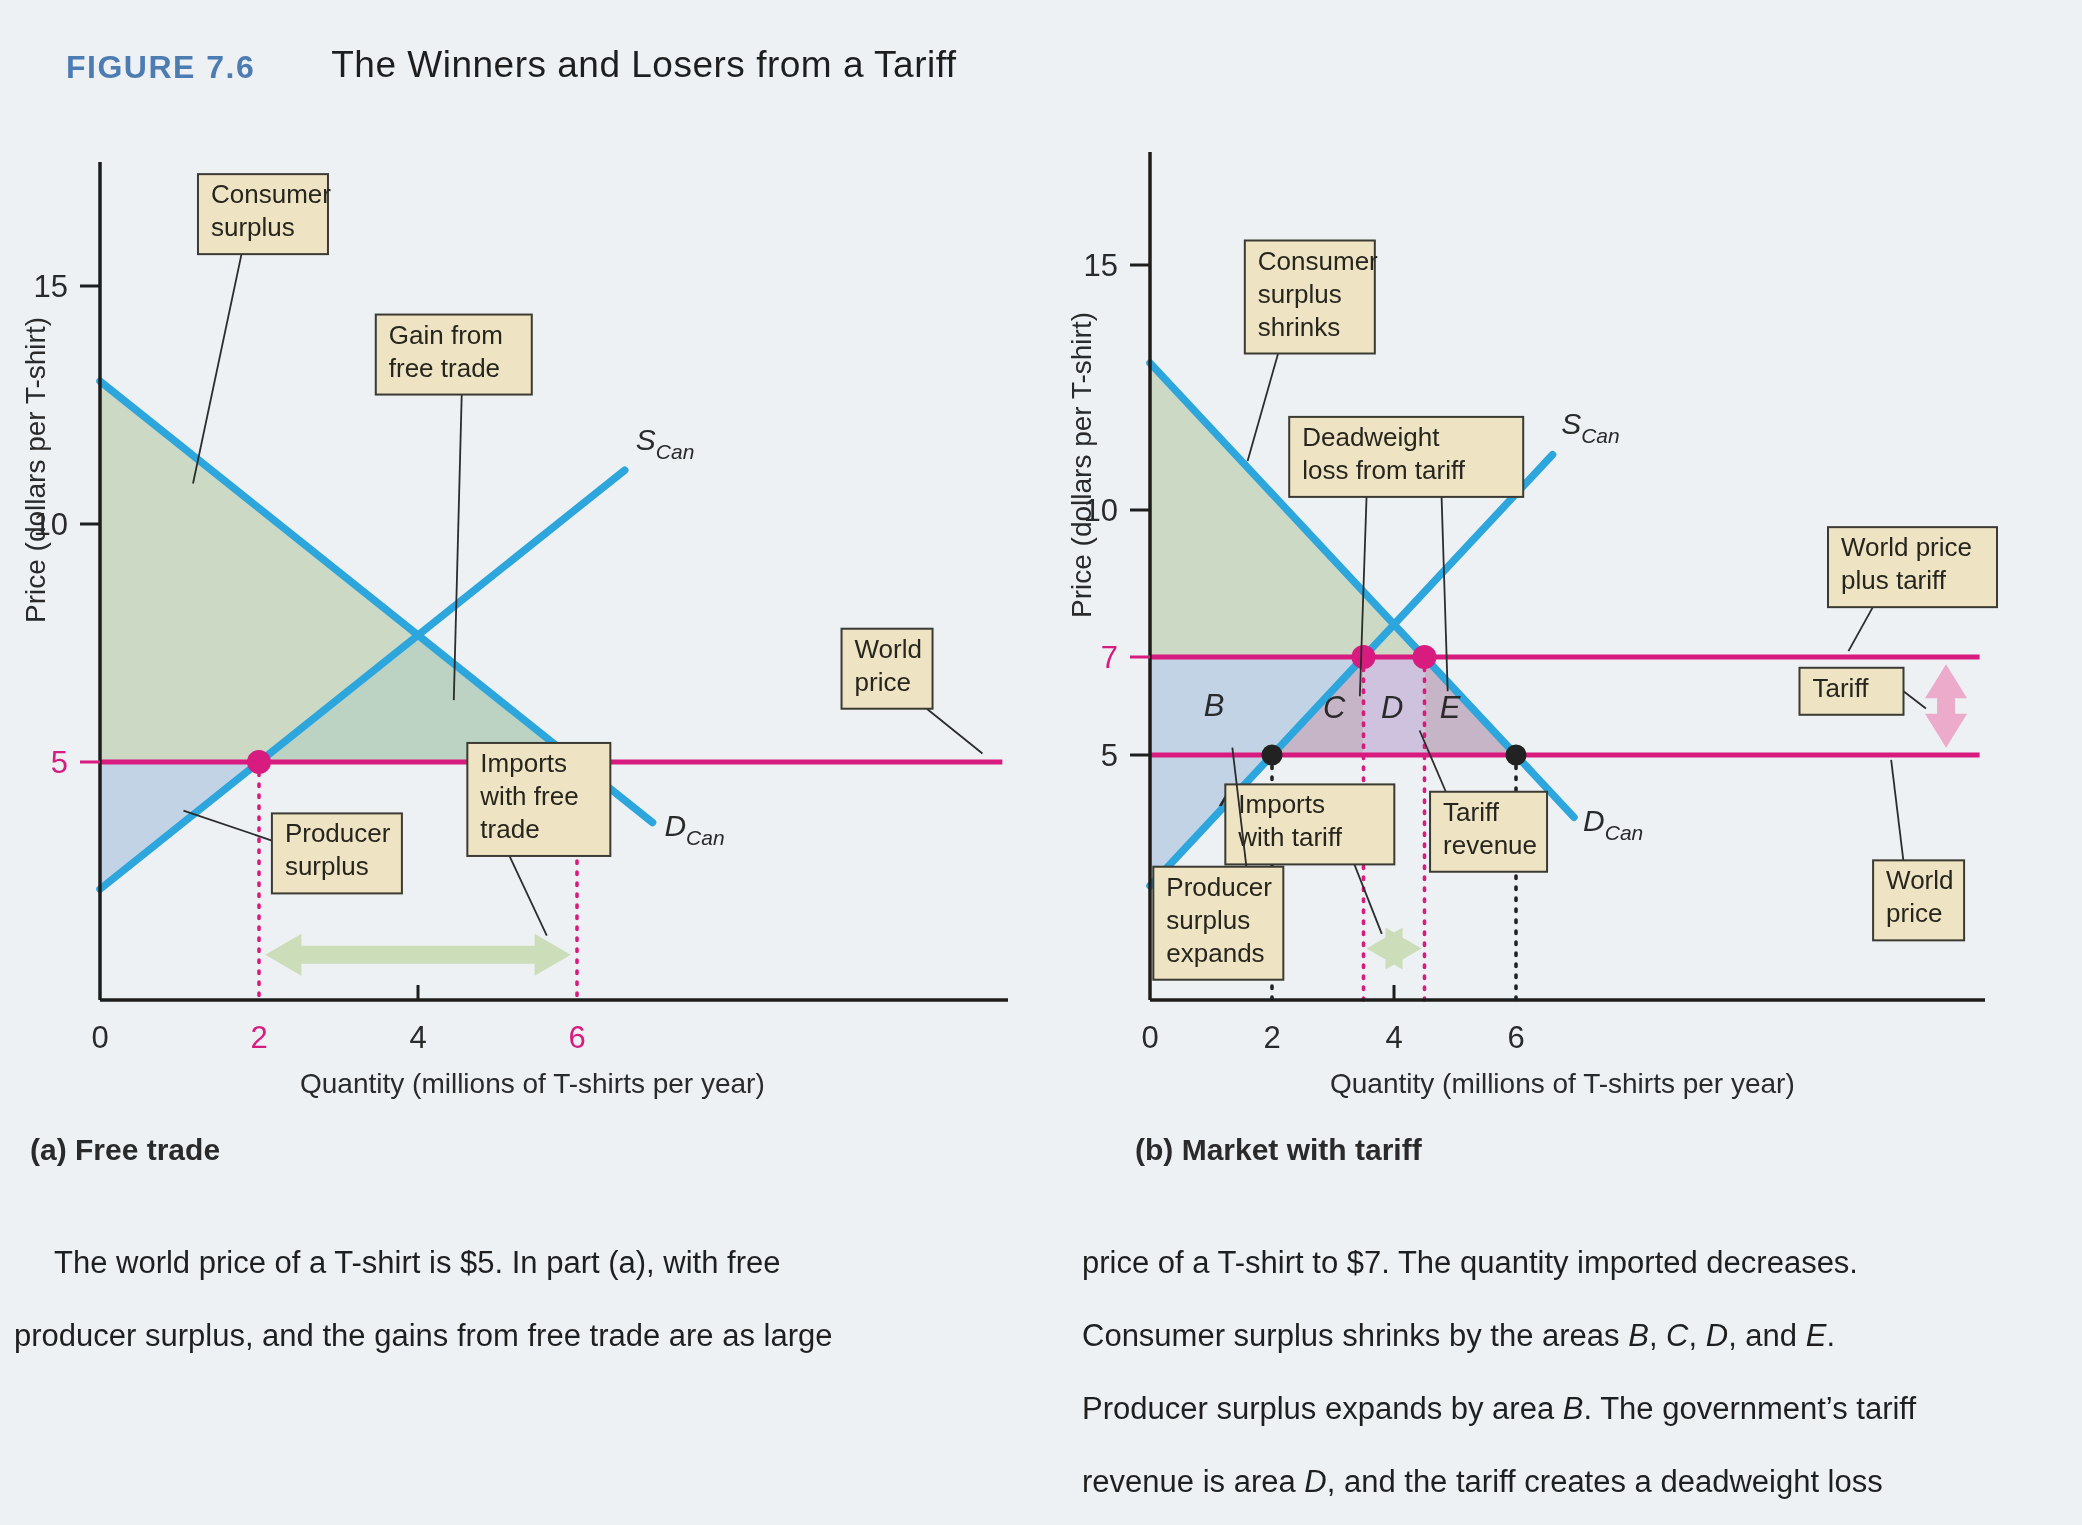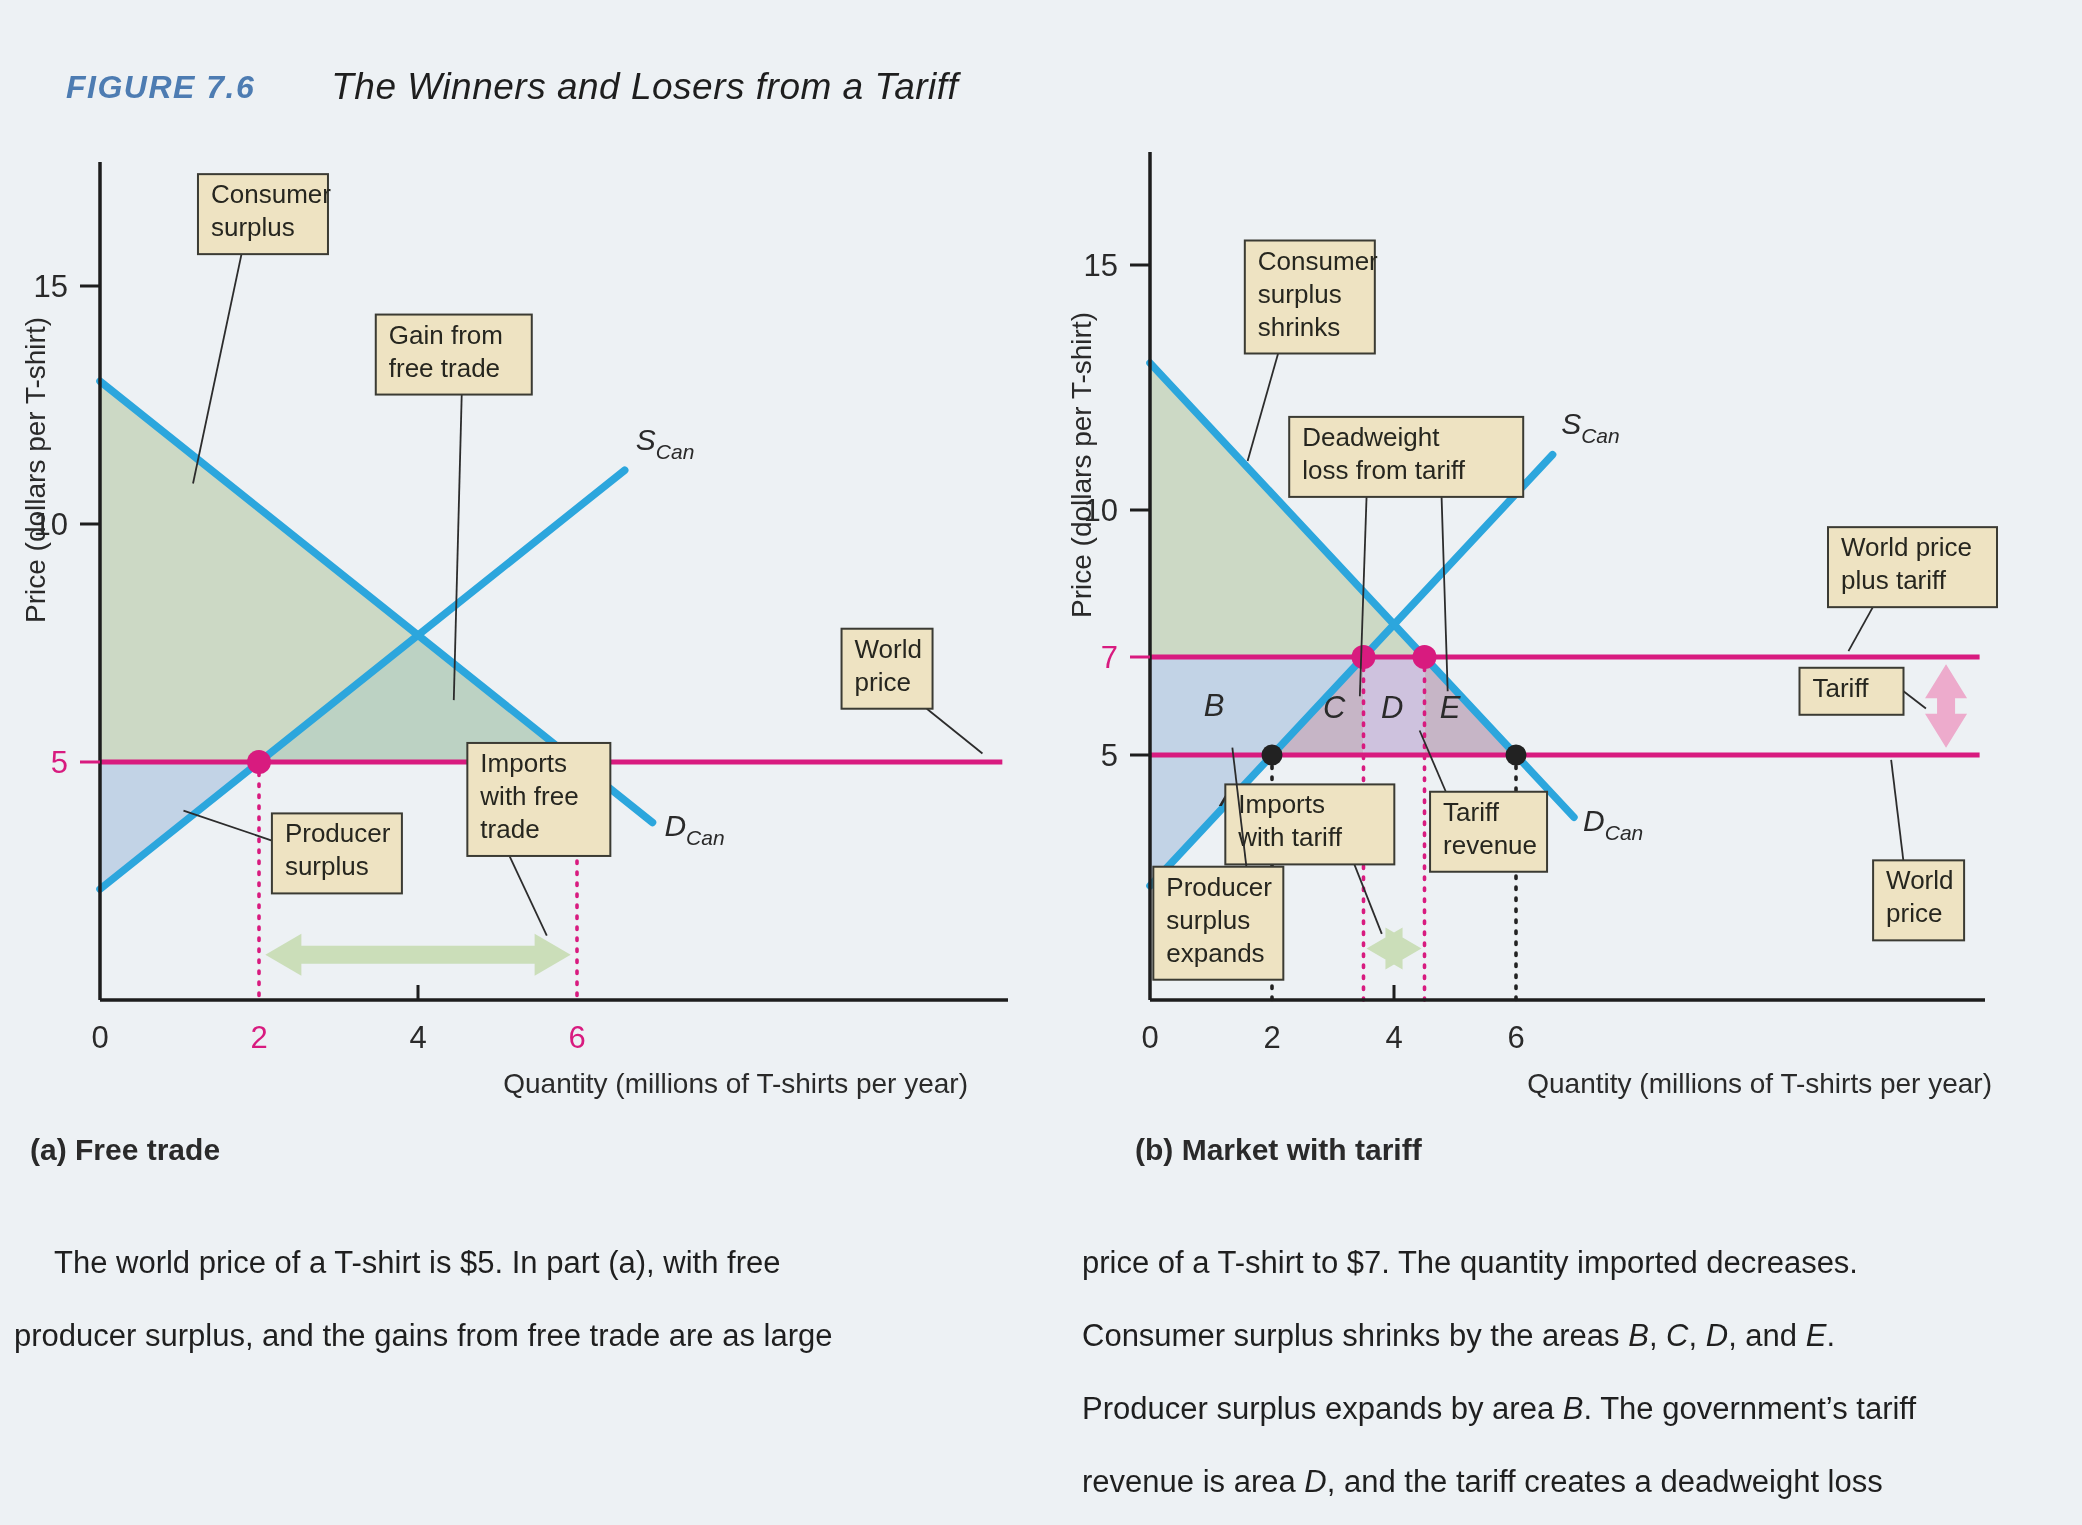--- a/index.html
+++ b/index.html
@@ -1,25 +1,25 @@
 <!DOCTYPE html>
 <html><head>
 <meta charset="utf-8">
 <style>
   html,body{margin:0;padding:0;background:#e9edf0;}
   .page{position:relative;width:2082px;height:1525px;background:#edf1f4;overflow:hidden;
         font-family:"Liberation Sans", sans-serif;color:#222;}
-  .hdr{position:absolute;left:66px;top:66px;width:1400px;display:flex;align-items:center;font-style:italic;}
+  .hdr{position:absolute;left:66px;top:44px;width:1400px;display:flex;align-items:flex-end;}
   .fig-label{color:#4d7cb2;font-weight:bold;font-size:32px;letter-spacing:1.5px;}
   .fig-title{color:#1e1e1e;font-size:37px;margin-left:76px;letter-spacing:0.5px;}
   svg.canvas{position:absolute;left:0;top:0;}
   .chart-sub{position:absolute;font-size:30px;font-weight:bold;color:#2a2a2a;}
   .sub-a{left:30px;top:1133px;}
   .sub-b{left:1135px;top:1133px;}
-  .xlab{position:absolute;font-size:28px;color:#2a2a2a;text-align:right;top:1068px;}
+  .xlab{position:absolute;font-size:28px;color:#2a2a2a;text-align:left;top:1068px;}
   .xlab-a{left:300px;width:668px;}
   .xlab-b{left:1330px;width:662px;}
   .vlab{position:absolute;writing-mode:vertical-rl;transform:rotate(180deg);
         font-size:28px;color:#2a2a2a;height:640px;text-align:center;}
   .vlab-a{left:20px;top:150px;}
   .vlab-b{left:1066px;top:145px;}
   .cap{position:absolute;top:1226px;font-size:31px;color:#1f1f1f;}
   .cap .ln{height:73px;line-height:73px;white-space:nowrap;}
   .cap-left{left:14px;width:940px;}
   .cap-right{left:1082px;width:960px;}

